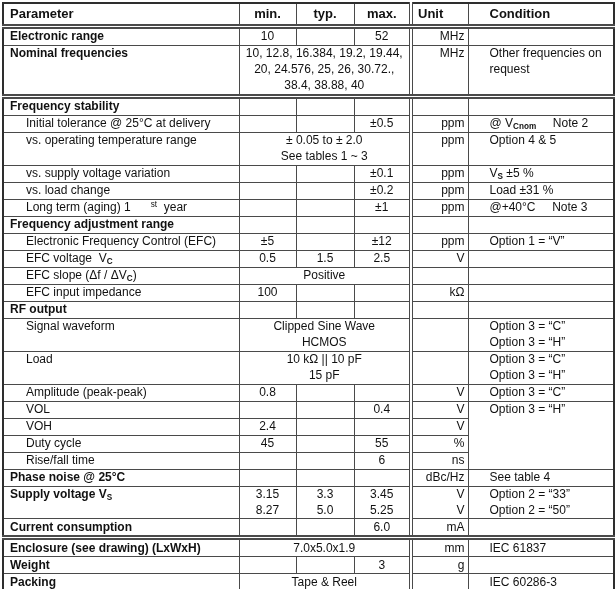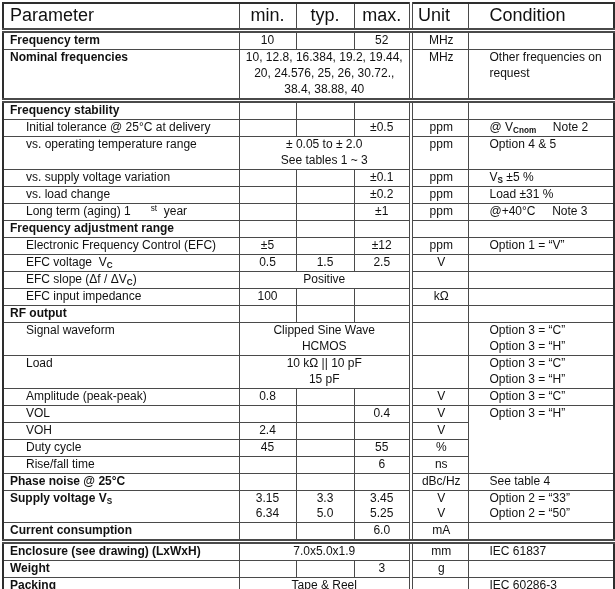--- a/index.html
+++ b/index.html
@@ -28,34 +28,34 @@
   th, td {
     border: 1px solid #4a4a4a;
     padding: 0 3px;
     line-height: 1.33;
     height: 16px;
     vertical-align: middle;
     overflow: hidden;
     font-weight: 400;
   }
   thead th {
-    font-size: 18px;
-    font-weight: 400;
+    font-size: 13px;
+    font-weight: 700;
     height: 20px;
     border-bottom: 5px double #4a4a4a;
     text-align: center;
   }
   thead th.param, thead th.unit, thead th.cond { text-align: left; }
   .param { text-align: left; padding-left: 6px; }
   .ind   { padding-left: 22px; }
   .b     { font-weight: 700; }
   .num, .span3 { text-align: center; }
   .unit {
     border-left: 4px double #4a4a4a;
-    text-align: center;
+    text-align: right;
     padding-left: 5px;
   }
   .cond { text-align: left; padding-left: 21px; }
   tr.vtop > td { vertical-align: top; }
   td.top { vertical-align: top; }
   tr.dbl > td { border-bottom: 5px double #4a4a4a; margin-top: 9px; }
   sub { font-size: 0.68em; vertical-align: -0.28em; line-height: 0; font-weight: bold; }
   sup { font-size: 0.68em; vertical-align: 0.5em;  line-height: 0; margin-left: 20px; }
   .ln { white-space: nowrap; }
 </style>
@@ -78,21 +78,21 @@
           <th class="num">min.</th>
           <th class="num">typ.</th>
           <th class="num">max.</th>
           <th class="unit">Unit</th>
           <th class="cond">Condition</th>
         </tr>
     </thead>
     <tbody>
         <tr>
           <td class="param b">
-            <div class="ln">Frequency term</div>
+            <div class="ln">Electronic range</div>
           </td>
           <td class="num">
             <div class="ln">10</div>
           </td>
           <td class="num"></td>
           <td class="num">
             <div class="ln">52</div>
           </td>
           <td class="unit">
             <div class="ln">MHz</div>
@@ -399,21 +399,21 @@
           <td class="cond">
             <div class="ln">See table 4</div>
           </td>
         </tr>
         <tr class="vtop">
           <td class="param b">
             <div class="ln"><span>Supply voltage V</span><sub>S</sub></div>
           </td>
           <td class="num">
             <div class="ln">3.15</div>
-            <div class="ln">6.34</div>
+            <div class="ln">8.27</div>
           </td>
           <td class="num">
             <div class="ln">3.3</div>
             <div class="ln">5.0</div>
           </td>
           <td class="num">
             <div class="ln">3.45</div>
             <div class="ln">5.25</div>
           </td>
           <td class="unit">

